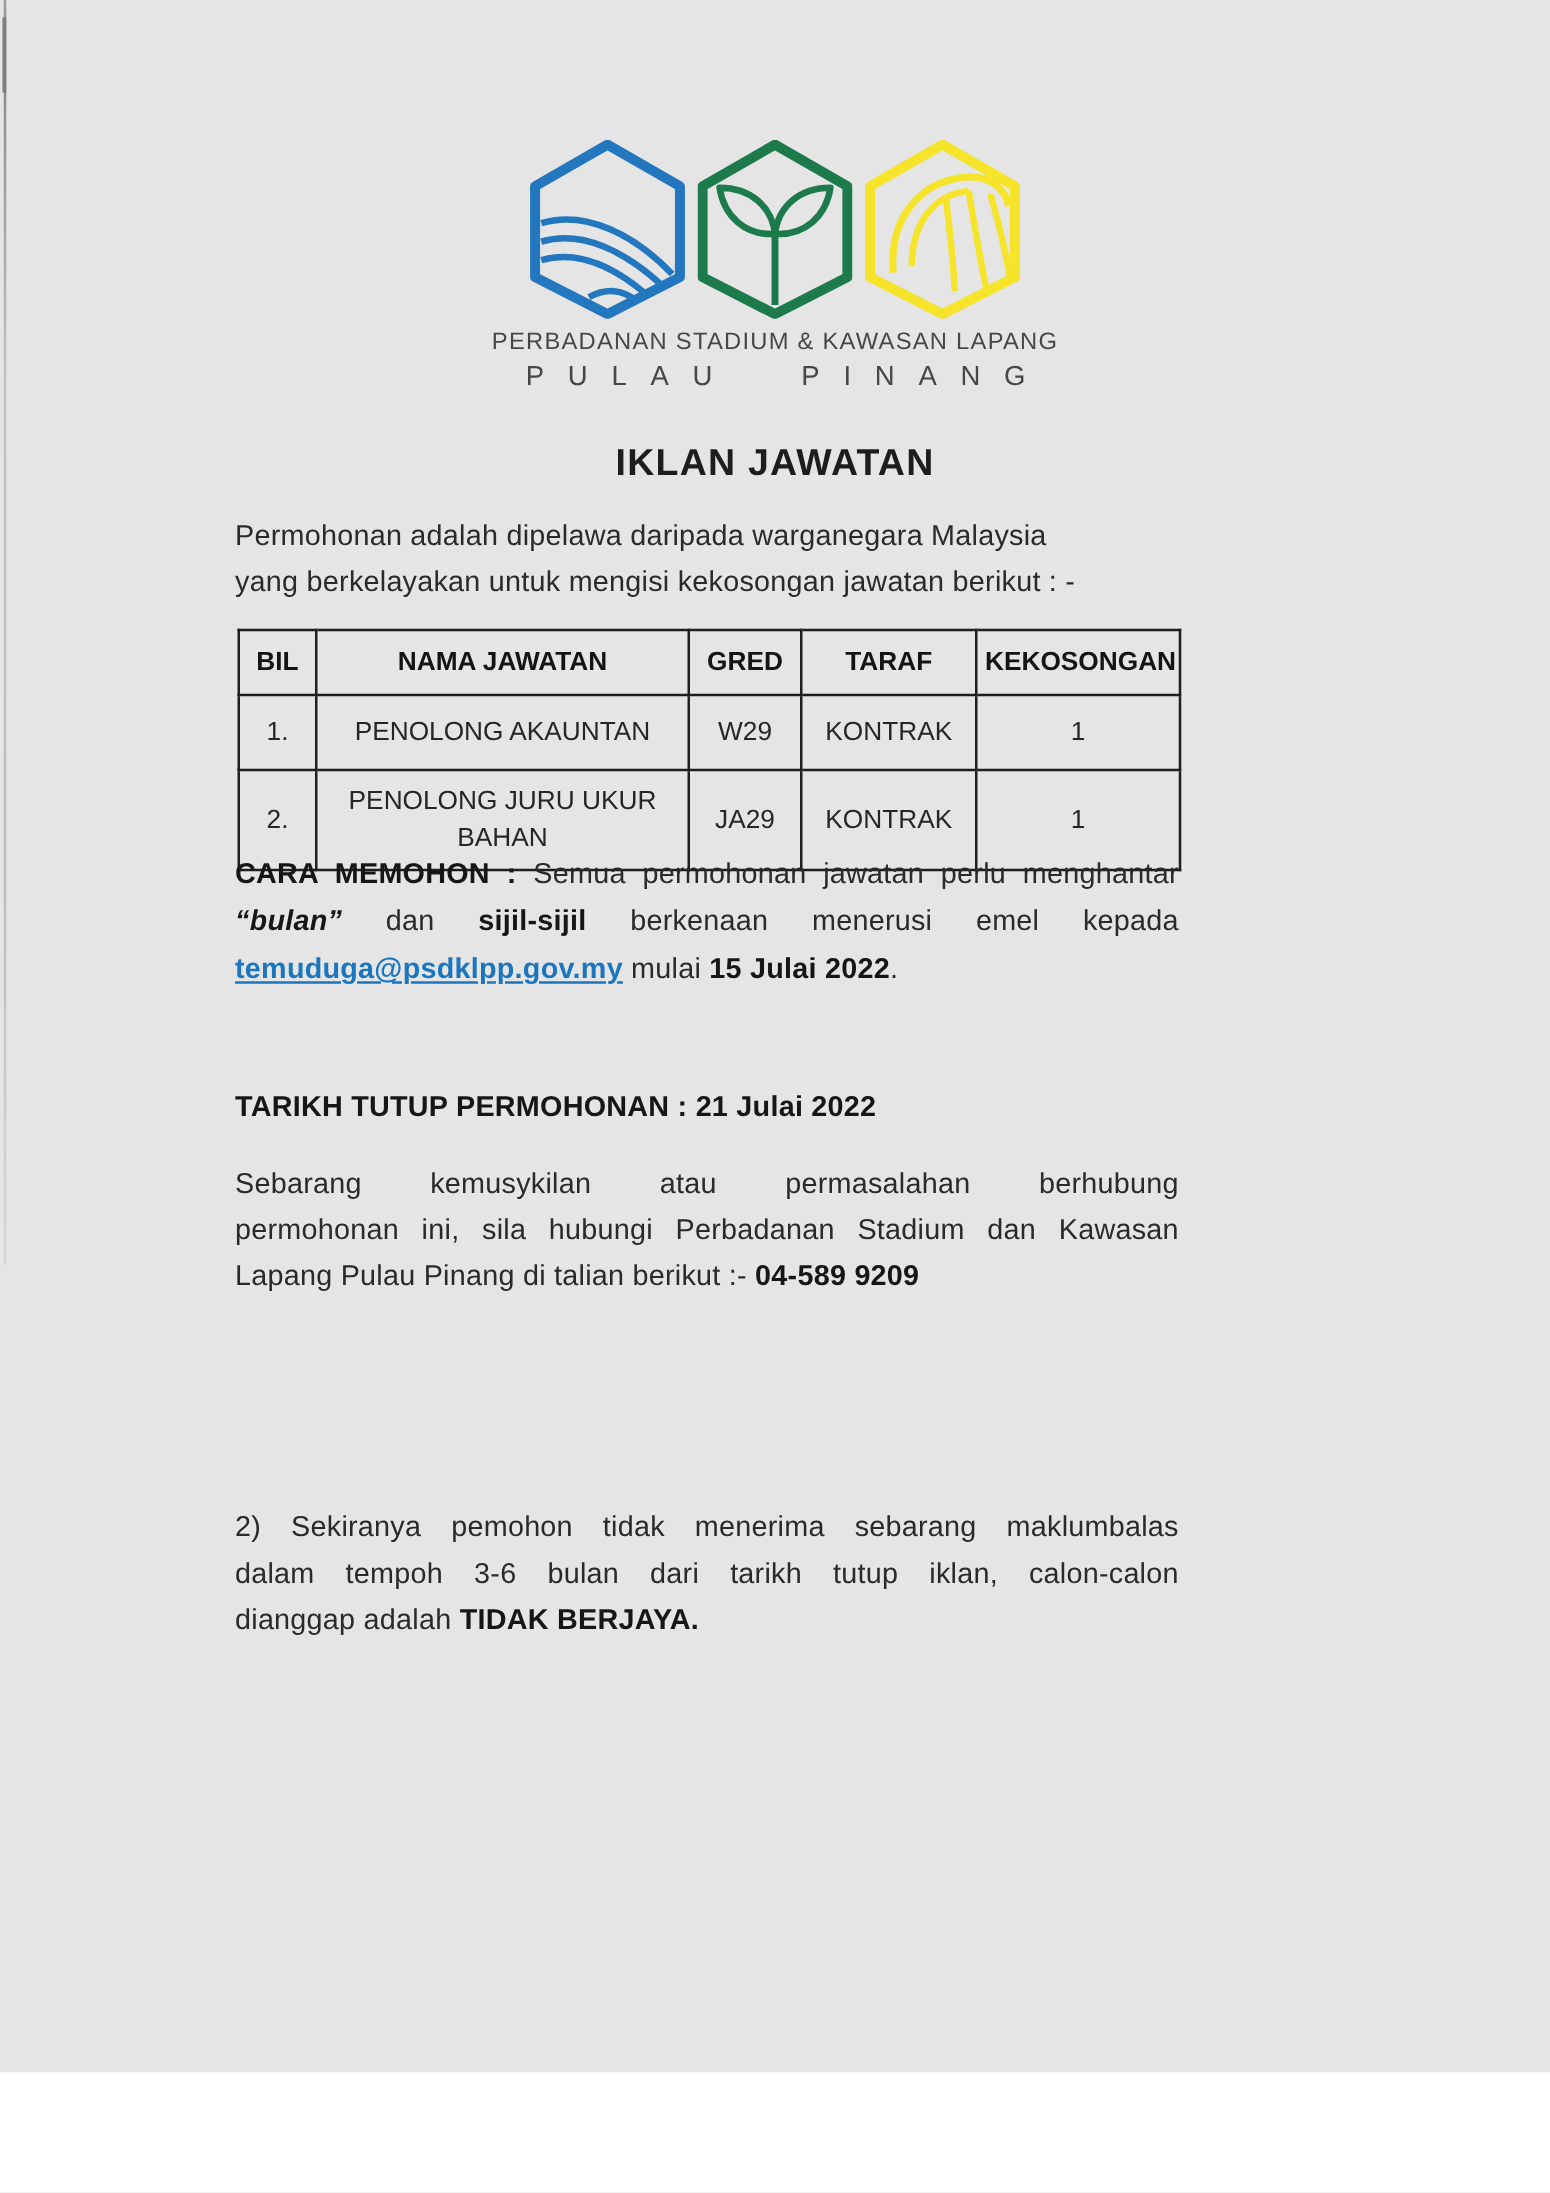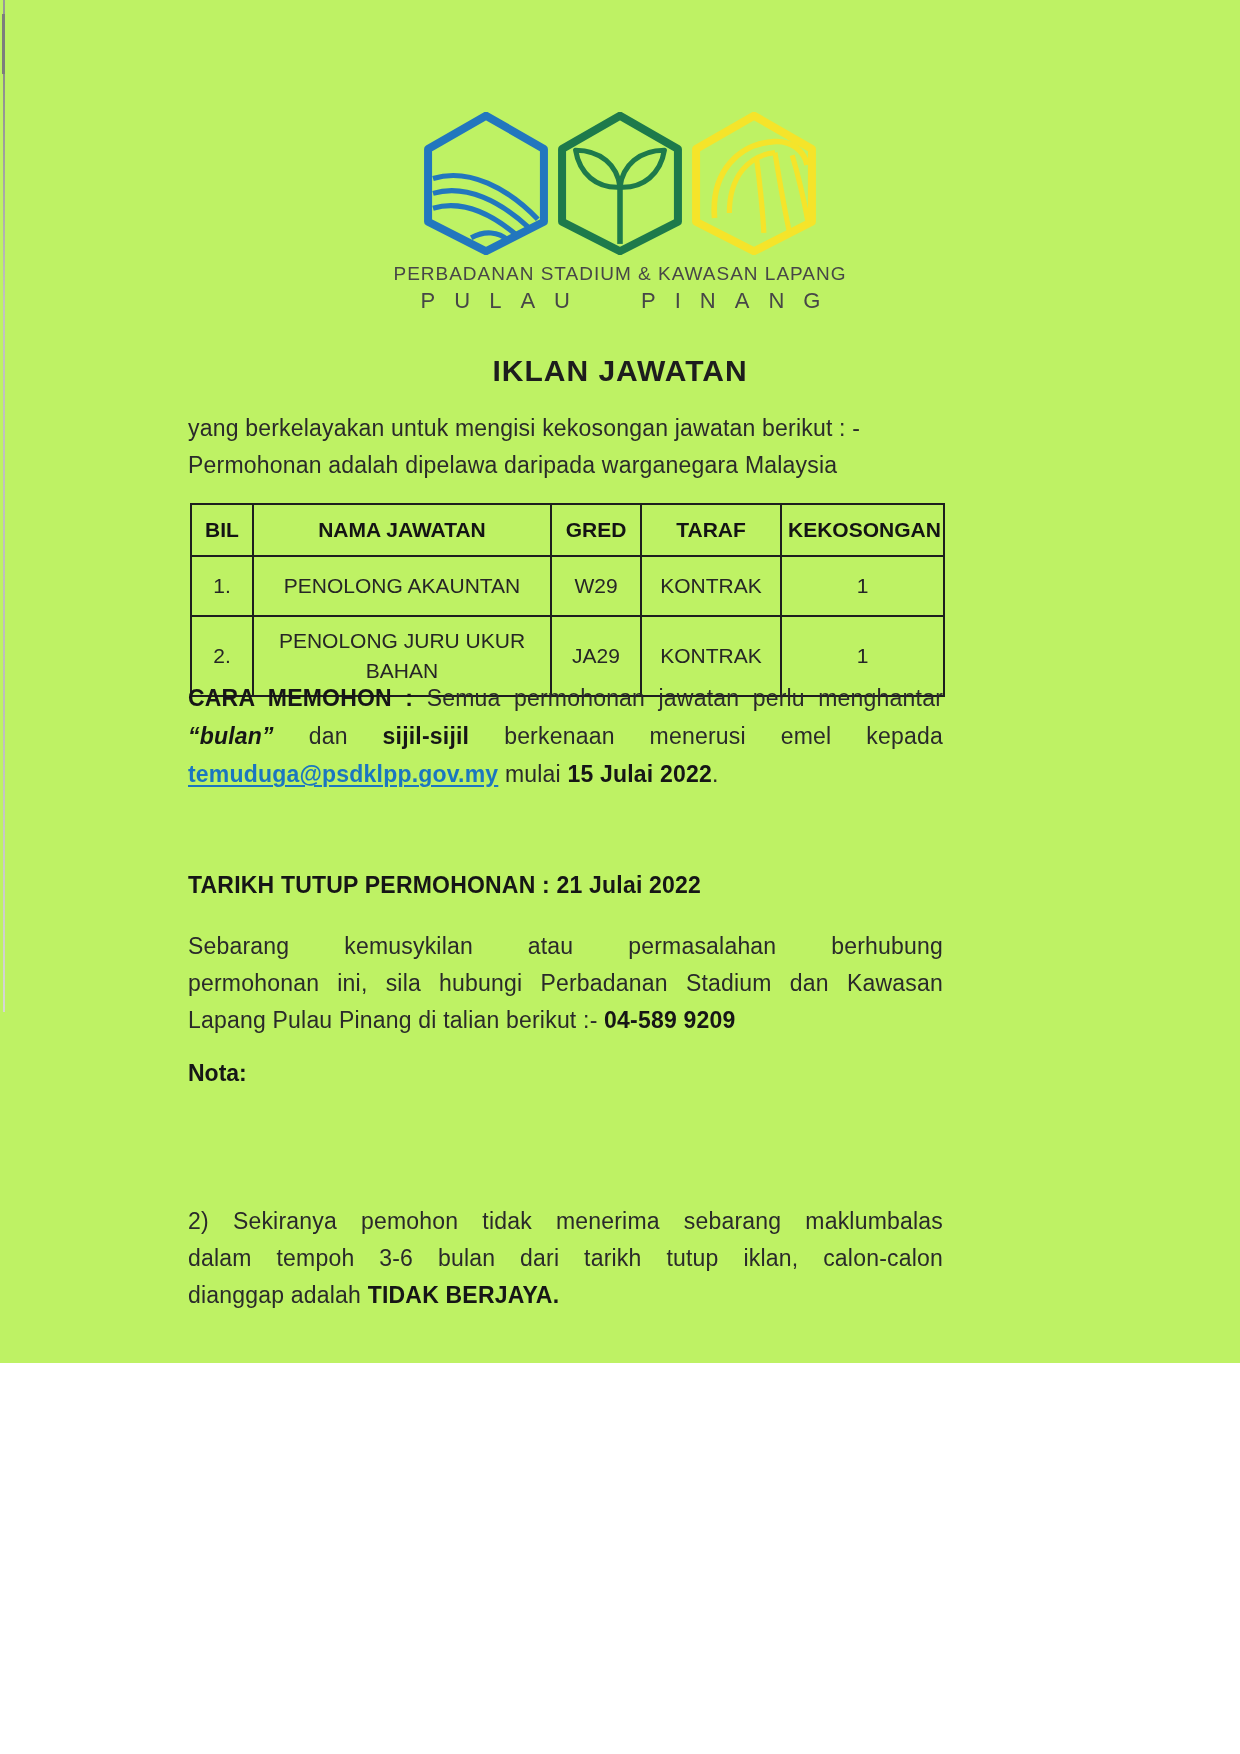--- a/index.html
+++ b/index.html
@@ -1,19 +1,19 @@
 <!DOCTYPE html>
 <html style="--link: #1b76c0; --hex-blue: #2277be; --hex-green: #1d7a4b; --hex-yellow: #f5e42a;"><head>
 <meta charset="utf-8">
 <style>
   html,body{margin:0;padding:0;background:#ffffff;}
   .page{
     position:relative;
-    width:1240px;height:1363px;
-    background:#bef264;
+    width:1240px;height:1658px;
+    background:#e5e5e5;
     font-family:"Liberation Sans","DejaVu Sans",sans-serif;
     color:#2a2a2a;
     overflow:hidden;
   }
   
   .scan-edge{position:absolute;left:3px;top:0;width:2px;height:1012px;
     background:linear-gradient(#9a9a9a 0%,#8a8a8a 6%,#c2c2c2 30%,#bdbdbd 70%,#d6d6d6 100%);}
   .scan-edge-dark{position:absolute;left:2px;top:14px;width:3px;height:60px;background:#7d7d7d;}
 
   .logo-block{position:absolute;left:0;top:0;width:1240px;}
@@ -88,22 +88,22 @@
         <path d="M81,35 C 87,55 91,74 94,90" fill="none" stroke="currentColor" stroke-width="4.2"></path>
       </svg>
     </div>
     <div class="org1">PERBADANAN STADIUM &amp; KAWASAN LAPANG</div>
     <div class="org2">PULAU PINANG</div>
   </div>
 
   <h1 class="title">IKLAN JAWATAN</h1>
 
   <div class="col intro">
+    <div class="line">Permohonan adalah dipelawa daripada warganegara Malaysia</div>
     <div class="line">yang berkelayakan untuk mengisi kekosongan jawatan berikut : -</div>
-    <div class="line">Permohonan adalah dipelawa daripada warganegara Malaysia</div>
   </div>
 
   <table class="jobs">
     <colgroup>
       <col class="cw-bil">
         <col class="cw-nama">
         <col class="cw-gred">
         <col class="cw-taraf">
         <col class="cw-kek">
     </colgroup>
@@ -139,21 +139,20 @@
   </div>
 
   <div class="col tarikh">TARIKH TUTUP PERMOHONAN : 21 Julai 2022</div>
 
   <div class="col contact">
     <div class="line just"><span>Sebarang kemusykilan atau permasalahan berhubung</span></div>
     <div class="line just"><span>permohonan ini, sila hubungi Perbadanan Stadium dan Kawasan</span></div>
     <div class="line"><span>Lapang Pulau Pinang di talian berikut :- </span><span class="b">04-589 9209</span></div>
   </div>
 
-  <div class="col nota-label">Nota:</div>
 
 
   <div class="col nota2">
     <div class="line just"><span>2)</span><span> Sekiranya pemohon tidak menerima sebarang maklumbalas</span></div>
     <div class="line just"><span>dalam tempoh 3-6 bulan dari tarikh tutup iklan, calon-calon</span></div>
     <div class="line"><span>dianggap adalah </span><span class="b">TIDAK BERJAYA.</span></div>
   </div>
 </div>
 
 </body></html>

